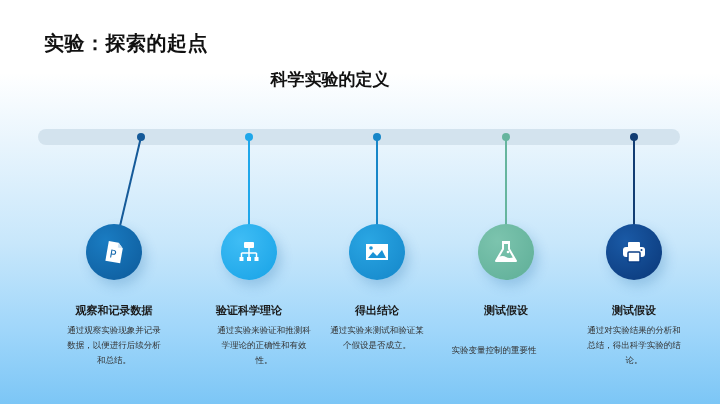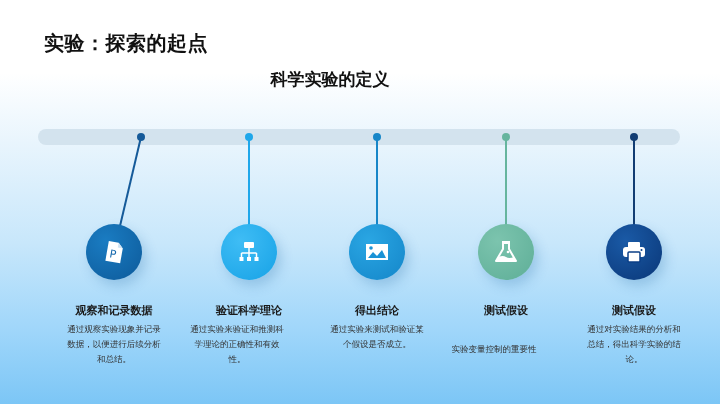--- a/index.html
+++ b/index.html
@@ -32,21 +32,21 @@
       box-shadow: 4px 6px 12px rgba(40, 110, 170, 0.25);
       display: flex; align-items: center; justify-content: center;
     }
     .circle svg { width: 28px; height: 28px; }
     .label {
       position: absolute; top: 303px; width: 130px; text-align: center;
       font-size: 11px; font-weight: bold; color: #1a1a1a;
     }
     .desc {
       position: absolute; top: 323px; width: 100px; text-align: center;
-      font-size: 8.5px; line-height: 15px; color: #333; font-family: Liberation Mono, monospace;
+      font-size: 8.5px; line-height: 15px; color: #333;
     }
   </style>
 </head>
 <body>
 
 <div class="title">实验：探索的起点</div>
 <div class="subtitle">科学实验的定义</div>
 
 <div class="track"></div>
 
@@ -81,21 +81,21 @@
       <line x1="6.5" y1="15" x2="21.5" y2="15" stroke="#ffffff" stroke-width="1.5"></line>
       <line x1="6.5" y1="15" x2="6.5" y2="19" stroke="#ffffff" stroke-width="1.5"></line>
       <line x1="14" y1="15" x2="14" y2="19" stroke="#ffffff" stroke-width="1.5"></line>
       <line x1="21.5" y1="15" x2="21.5" y2="19" stroke="#ffffff" stroke-width="1.5"></line>
       <rect x="4.5" y="19" width="4" height="4" fill="#ffffff"></rect>
       <rect x="12" y="19" width="4" height="4" fill="#ffffff"></rect>
       <rect x="19.5" y="19" width="4" height="4" fill="#ffffff"></rect>
     </svg>
   </div>
   <div class="label" style="left:184px;">验证科学理论</div>
-  <div class="desc" style="left:187px;text-align:center;">通过实验来验证和推测科学理论的正确性和有效性。</div>
+  <div class="desc" style="left:214px;text-align:center;">通过实验来验证和推测科学理论的正确性和有效性。</div>
 </div>
 
 <div>
   <div class="dot" style="left:373px; background:#1786c8;"></div>
   <div class="circle" style="left:349px; background: radial-gradient(circle at 35% 30%, #2aa6e3, #1486c9);">
     <svg viewBox="0 0 28 28">
       <rect x="3" y="6" width="22" height="16" fill="#ffffff"></rect>
       <circle cx="8" cy="10" r="1.8" fill="#1b93d6"></circle>
       <path d="M5 20 L10 14 L14 18 L19 12 L23 20 Z" fill="#1b93d6"></path>
     </svg>

